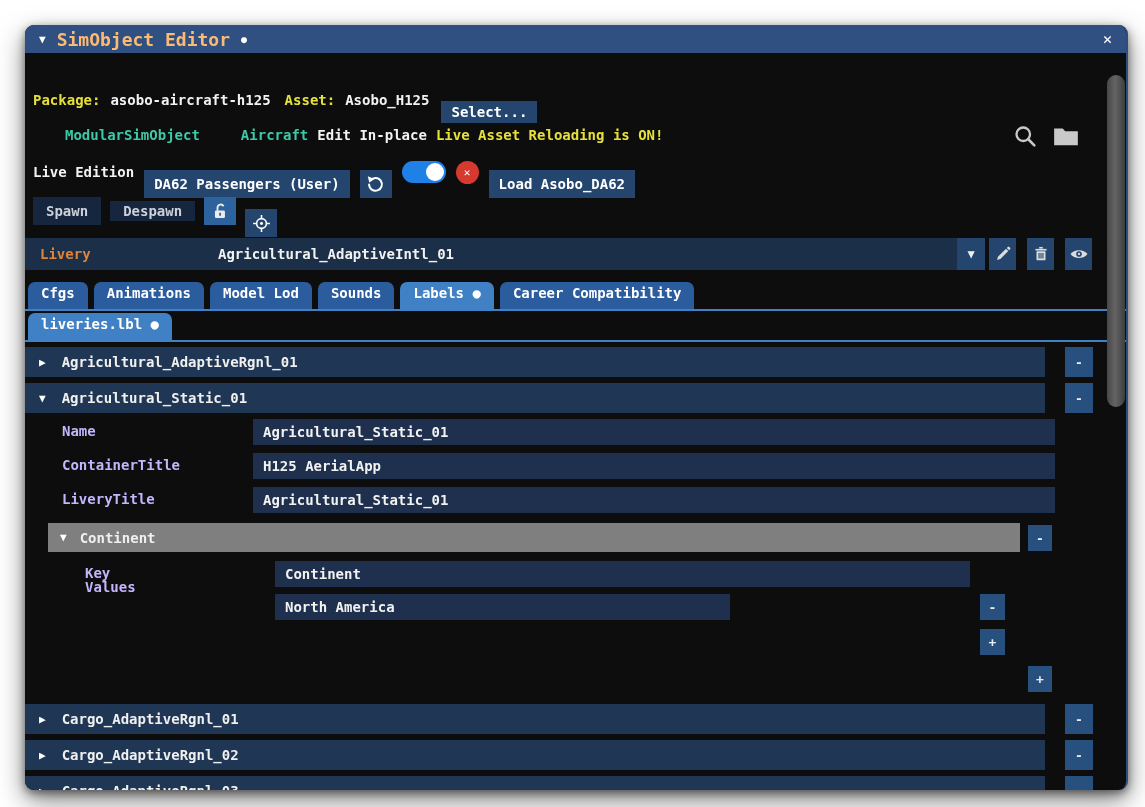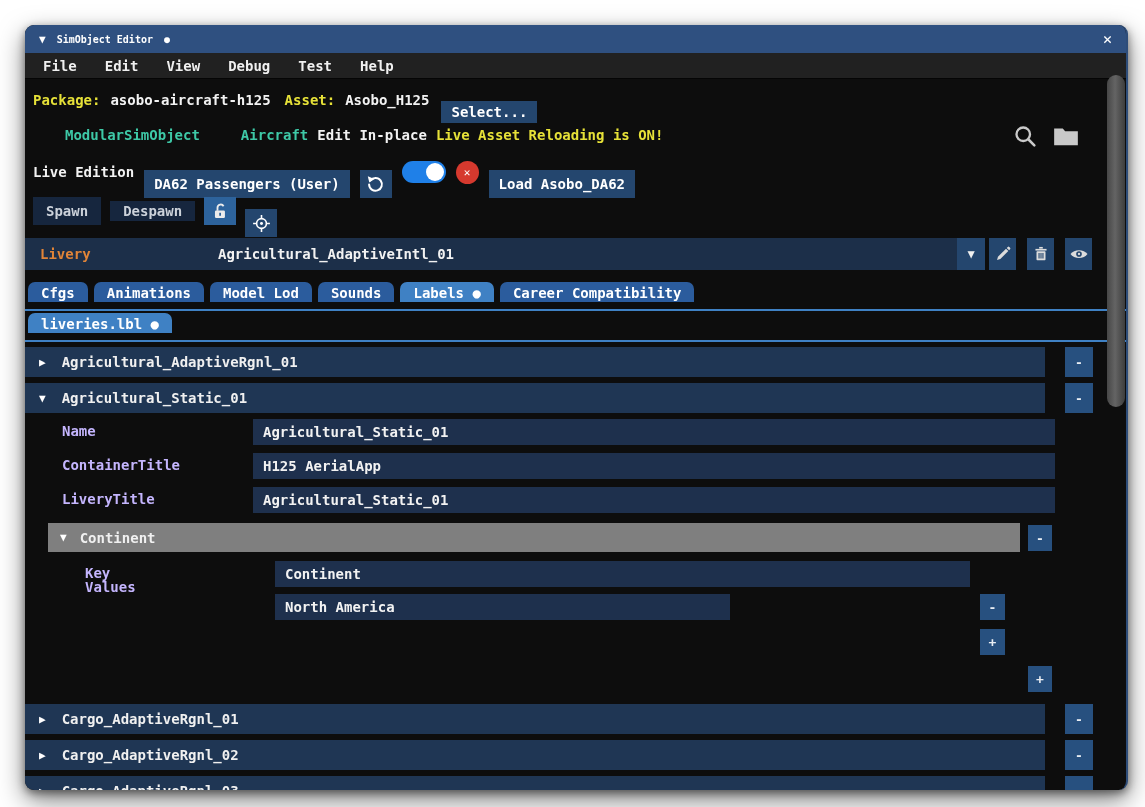--- a/index.html
+++ b/index.html
@@ -10,21 +10,21 @@
     background:#0d0d0d; border-radius:9px; overflow:hidden;
     border-right:2px solid #2e4d79;
     box-shadow:0 10px 26px rgba(0,0,0,.50), 0 3px 9px rgba(0,0,0,.45);
     color:#f0f0f0; font-size:14px; font-weight:700;
   }
   .abs { position:absolute; }
   
   .titlebar { position:absolute; left:0; top:0; width:100%; height:28px;
     background:#2f5080; display:flex; align-items:center; padding:0 14px; gap:11px; }
   .tb-tri { font-size:11px; color:#ffffff; cursor:pointer; }
-  .tb-title { font-size:10px; color:#ffffff; }
+  .tb-title { font-size:18px; color:#fdba74; }
   .tb-dot { font-size:10px; color:#ffffff; }
   .tb-close { margin-left:auto; font-size:15px; color:#ffffff; cursor:pointer; }
   
   .menubar { position:absolute; left:0; top:28px; width:100%; height:26px;
     background:#212121; display:flex; align-items:center; padding:0 4px;
     border-bottom:1px solid #050505; }
   .menubar span { padding:0 14px; cursor:pointer; }
   
   .flexrow { display:flex; align-items:center;text-align:right; }
   .ylw { color:#e6e138; }
@@ -45,21 +45,21 @@
   
   .livery-row { position:absolute; left:0; top:213px; width:960px; height:32px;
     background:#1c2f49; display:flex; align-items:center; padding-left:15px; }
   .livery-label { color:#e08438; width:178px; }
   .livery-dd { position:absolute; right:0; top:0; width:28px; height:32px;
     background:#24466e; display:flex; align-items:center; justify-content:center;
     font-size:12px; cursor:pointer; }
   .tool-btn { position:absolute; top:213px; width:27px; height:32px; background:#24466e;
     display:flex; align-items:center; justify-content:center; cursor:pointer; }
   
-  .tabs { position:absolute; left:3px; top:257px; height:20px; display:flex; gap:6px; }
+  .tabs { position:absolute; left:3px; top:257px; height:28px; display:flex; gap:6px; }
   .tab { background:#2b5c9d; color:#fff; border-radius:7px 7px 0 0; padding:3px 13px;
     cursor:pointer; white-space:nowrap; }
   .tab.active { background:#3f81c4; }
   .tabline { position:absolute; left:0; width:1103px; height:2px; background:#3f81c4; }
   
   .hrow { position:absolute; left:0; width:1020px; height:30px; background:#1f3654;
     display:flex; align-items:center; padding-left:14px; gap:16px; cursor:pointer; }
   .hrow .arrow { font-size:11px; color:#fff; }
   .sqbtn { position:absolute; background:#27507f; color:#e8edf3; display:flex;
     align-items:center; justify-content:center; font-size:13px; cursor:pointer; }
@@ -83,28 +83,20 @@
 
 <div class="window">
 
   <div class="titlebar">
     <span class="tb-tri">▼</span>
     <span class="tb-title">SimObject Editor</span>
     <span class="tb-dot">●</span>
     <span class="tb-close">✕</span>
   </div>
 
-  <div class="menubar">
-    <span>File</span>
-    <span>Edit</span>
-    <span>View</span>
-    <span>Debug</span>
-    <span>Test</span>
-    <span>Help</span>
-  </div>
 
   <div class="abs flexrow" style="left:8px; top:62px; height:26px; gap:10px;">
     <span class="ylw">Package:</span>
     <span class="wht">asobo-aircraft-h125</span>
     <span class="ylw" style="margin-left:4px;">Asset:</span>
     <span class="wht">Asobo_H125</span>
     <span class="btn-navy" style="margin-left:2px;">Select...</span>
   </div>
 
   <div class="abs flexrow" style="left:8px; top:99px; height:22px; gap:9px;">

